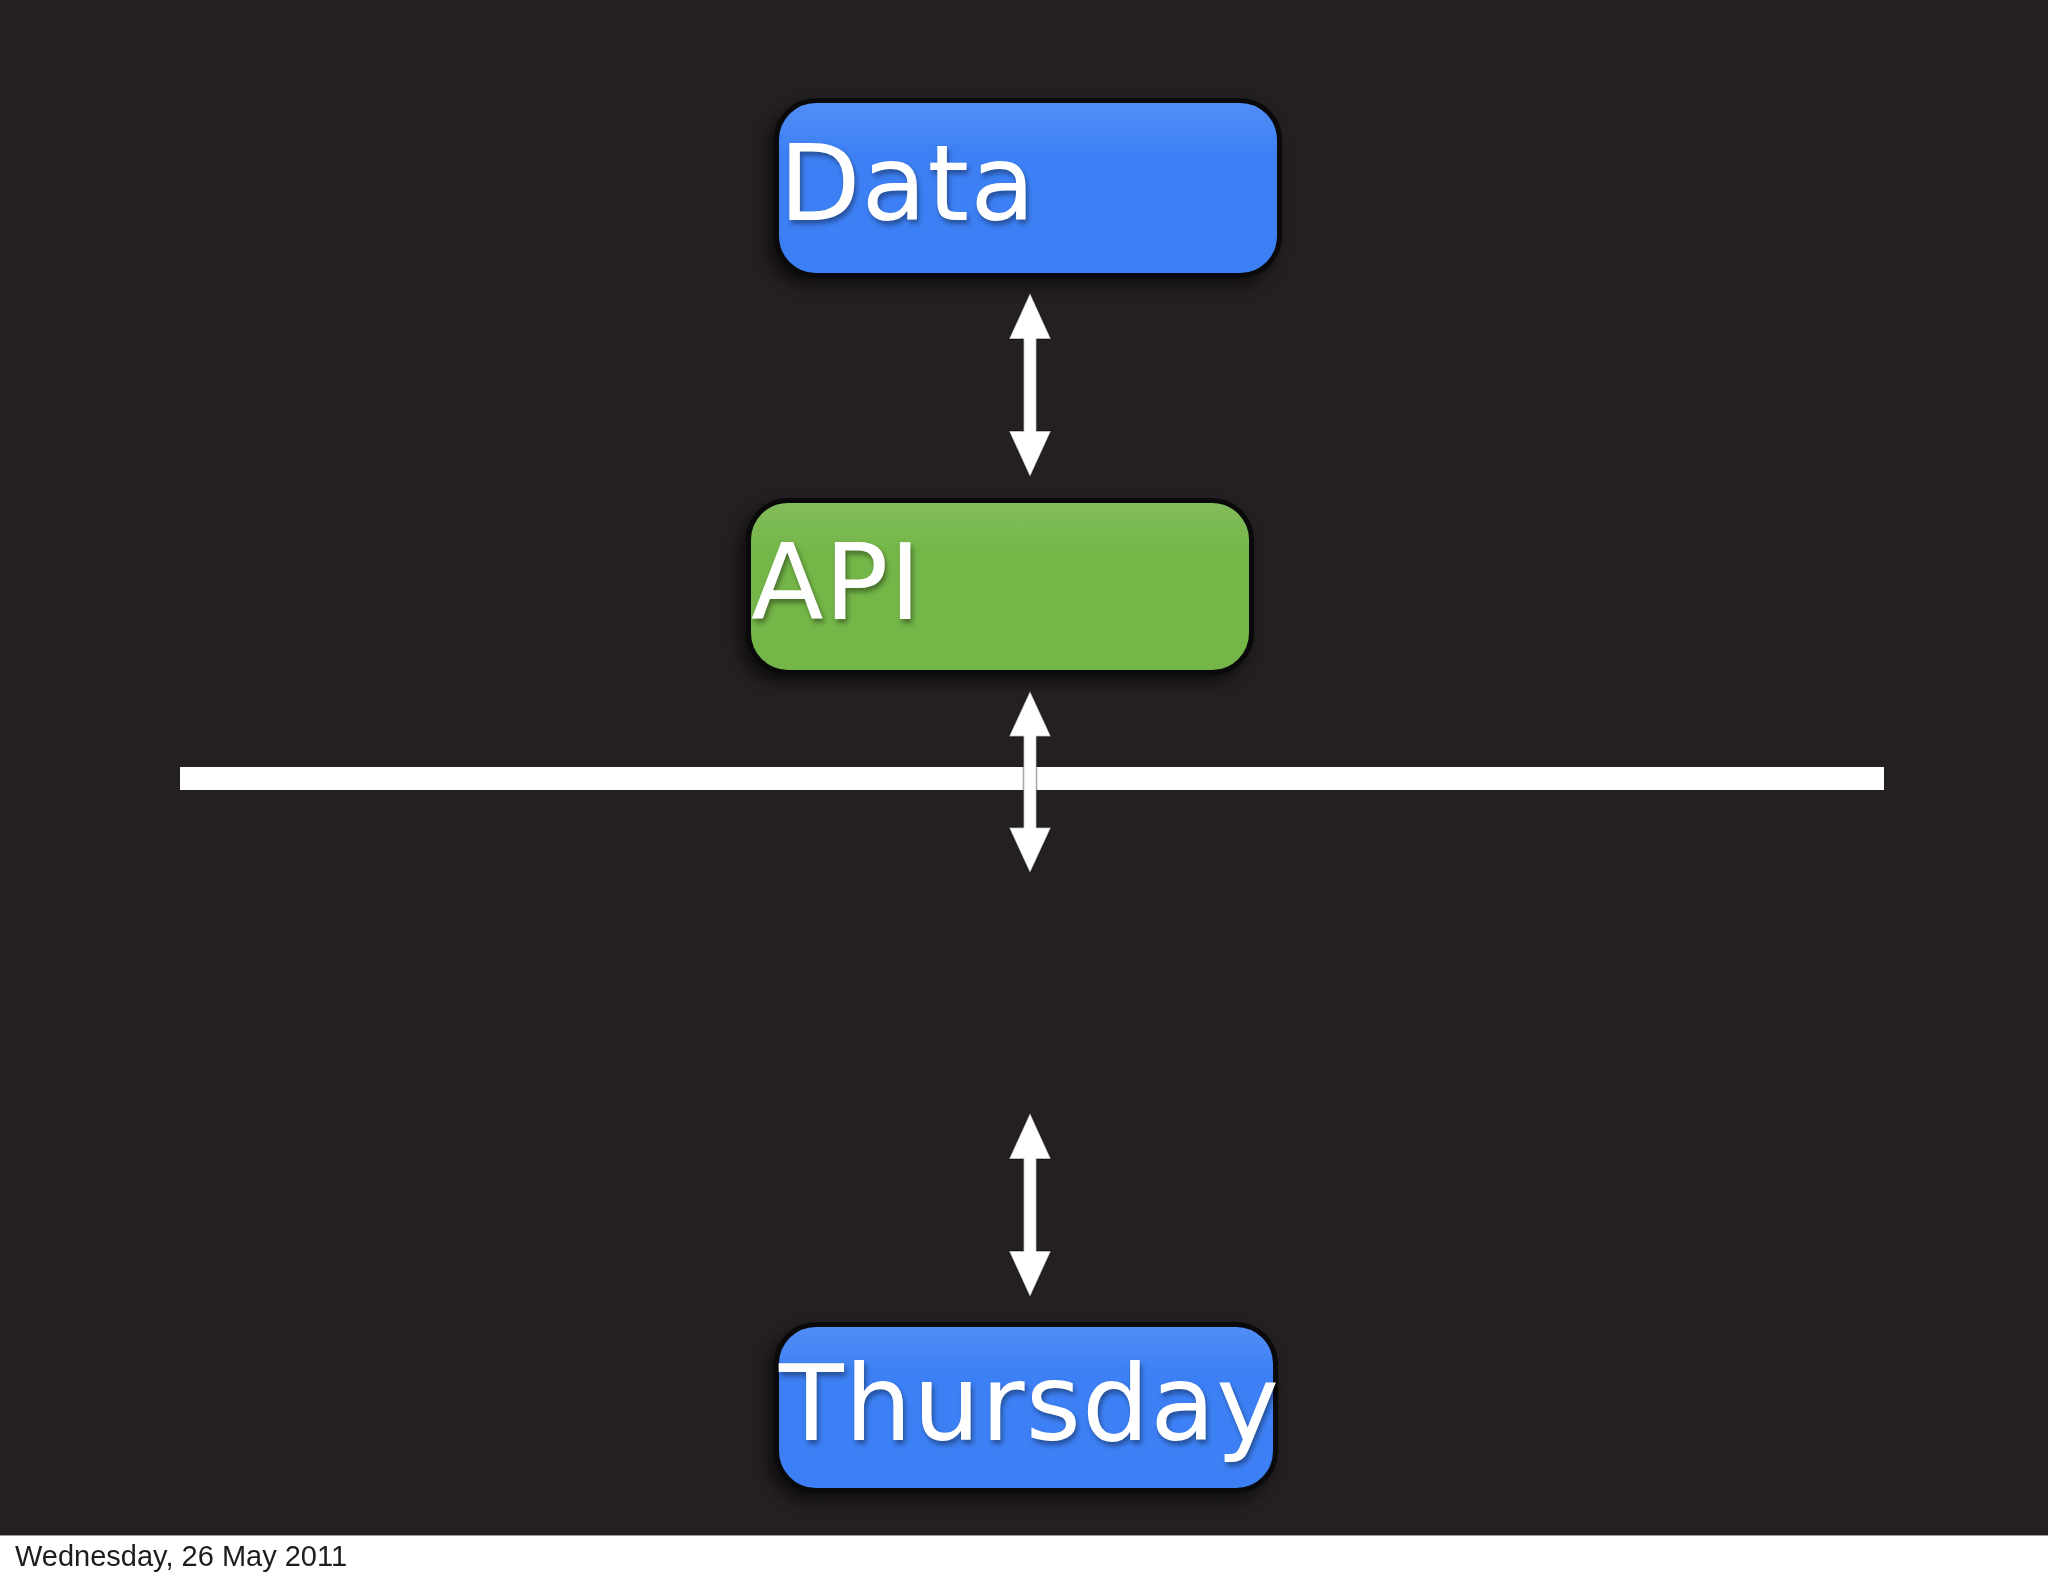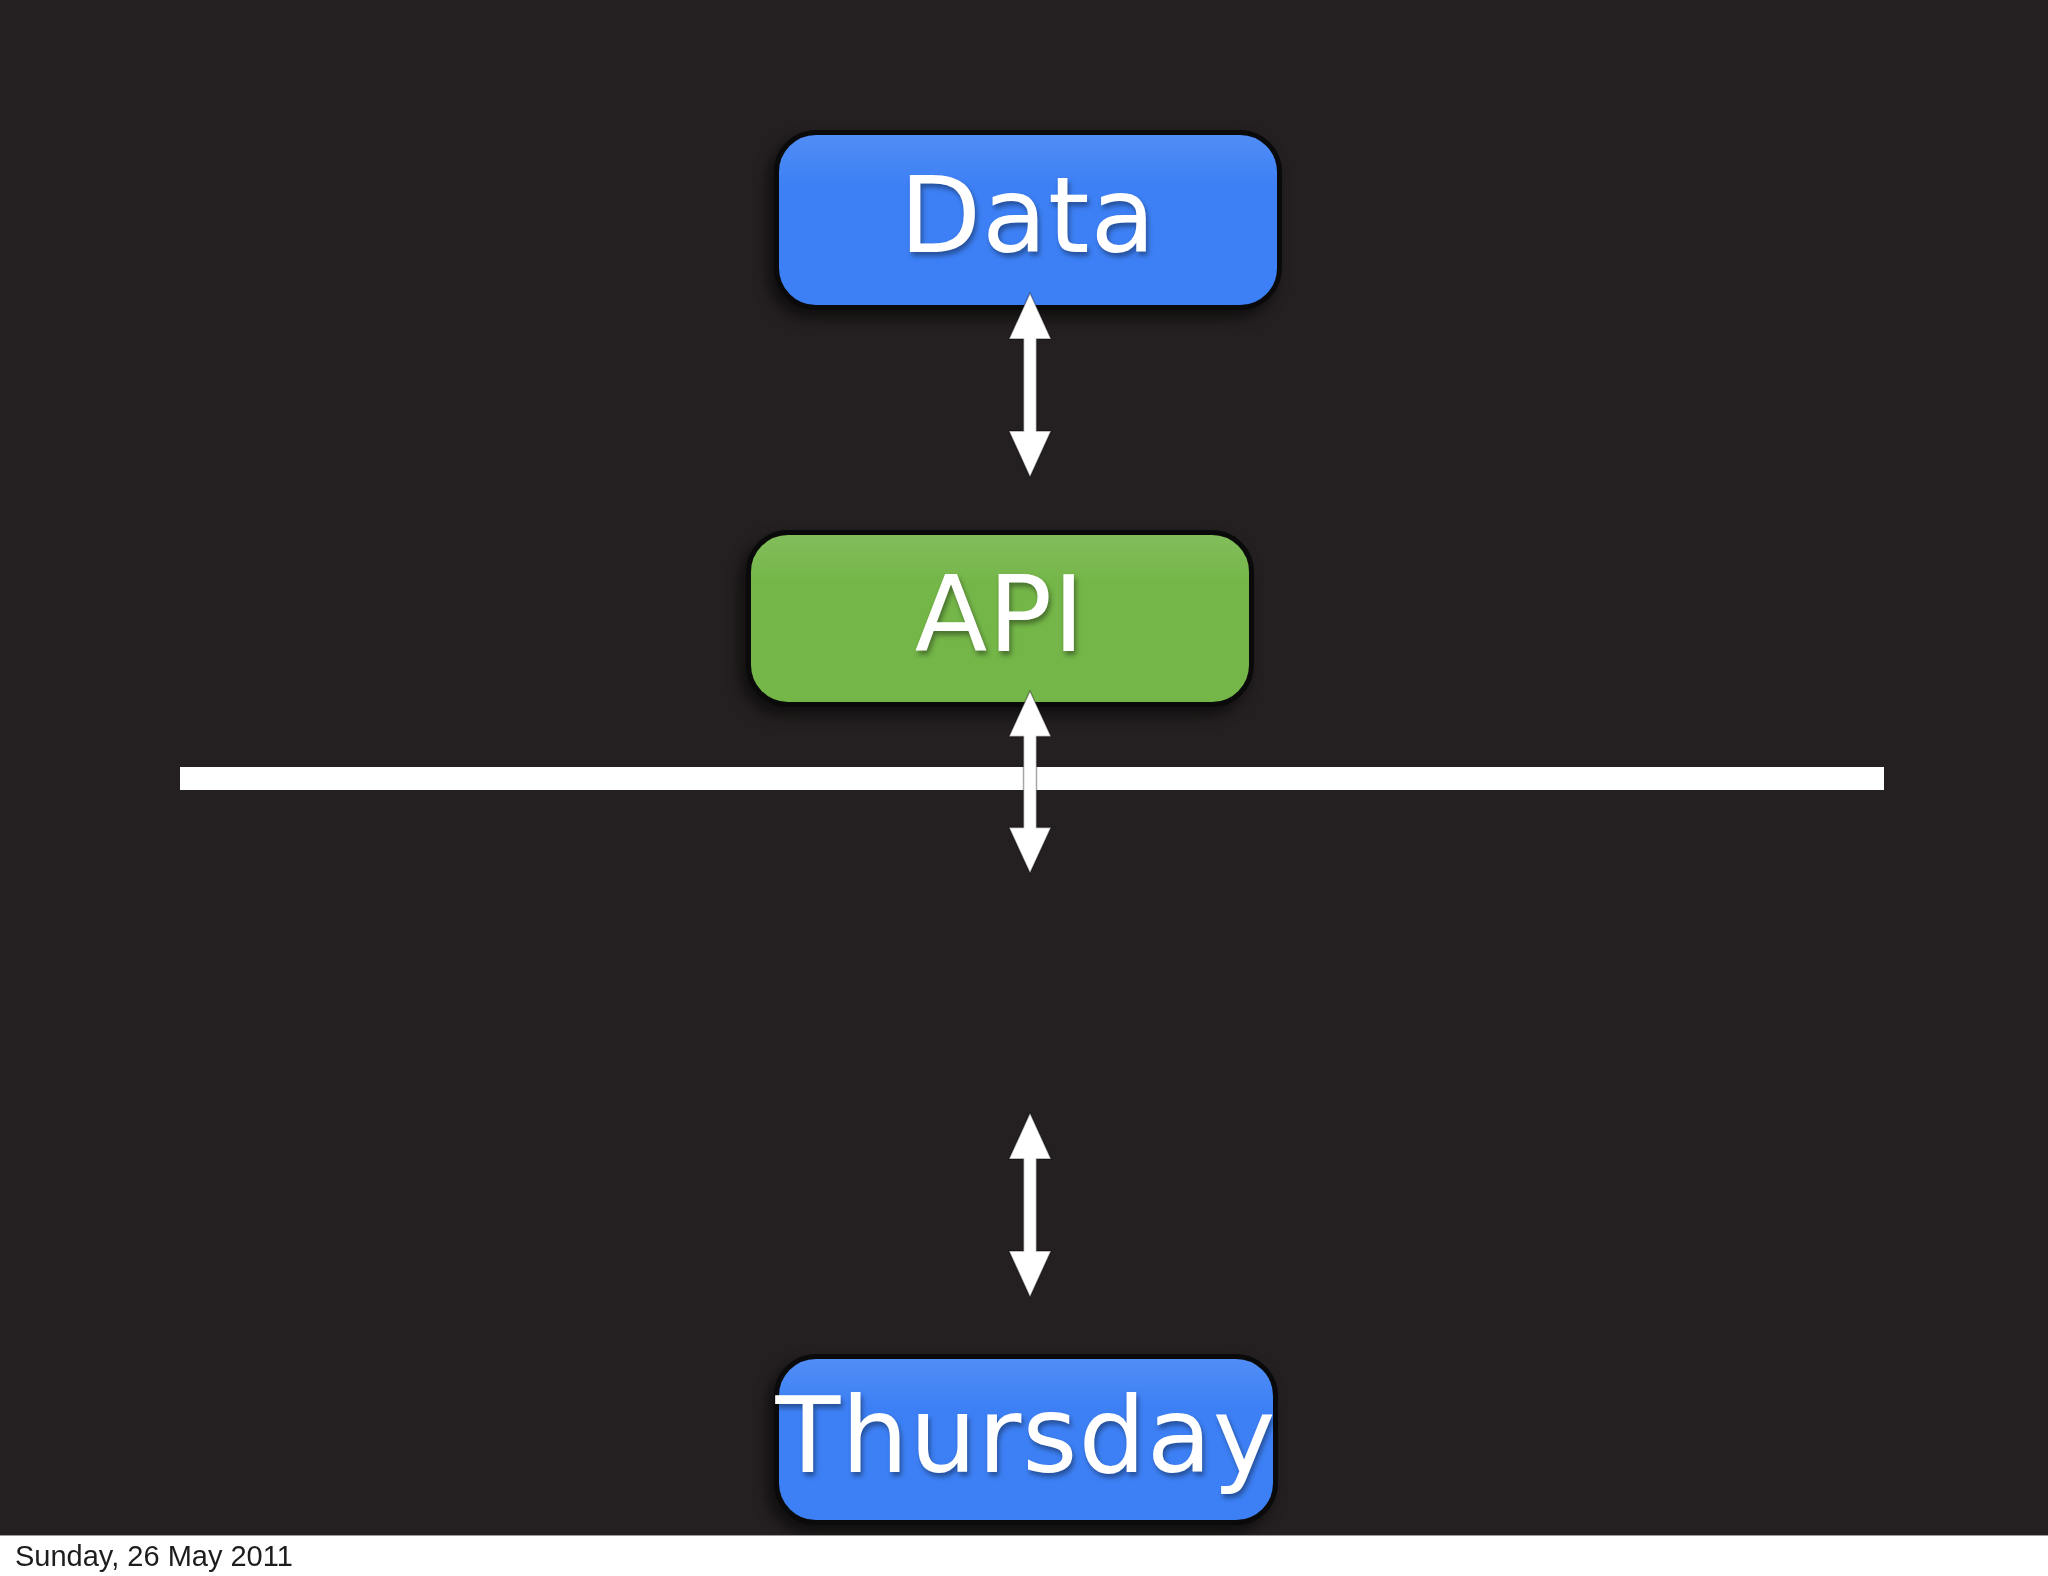--- a/index.html
+++ b/index.html
@@ -18,26 +18,24 @@
     position: absolute;
     left: 0; top: 0;
     width: 2048px;
     height: 1535px;
     background: #241f20;
   }
   .node {
     position: absolute;
     display: flex;
     align-items: center;
-    justify-content: center;
     box-sizing: border-box;
     border: 5px solid #0a0a0a;
     color: #ffffff;
     box-shadow: -6px 8px 14px rgba(0,0,0,0.55);
-    margin-top: 32px;
   }
   .node .label {
     font-size: 106px;
     line-height: 1;
     letter-spacing: 1px;
     text-shadow: 2px 4px 5px rgba(0,0,0,0.38);
     transform: translateY(-4px);
   }
   .rounded-rect {
     border-radius: 42px;
@@ -134,15 +132,15 @@
       </svg>
     </div>
 
     <div class="node rounded-rect" id="node-website">
       <span class="label">Thursday</span>
     </div>
 
   </div>
 
   <div id="footer">
-    <span class="date">Sunday, 26 May 2011</span>
+    <span class="date">Wednesday, 26 May 2011</span>
   </div>
 </div>
 
 </body></html>

